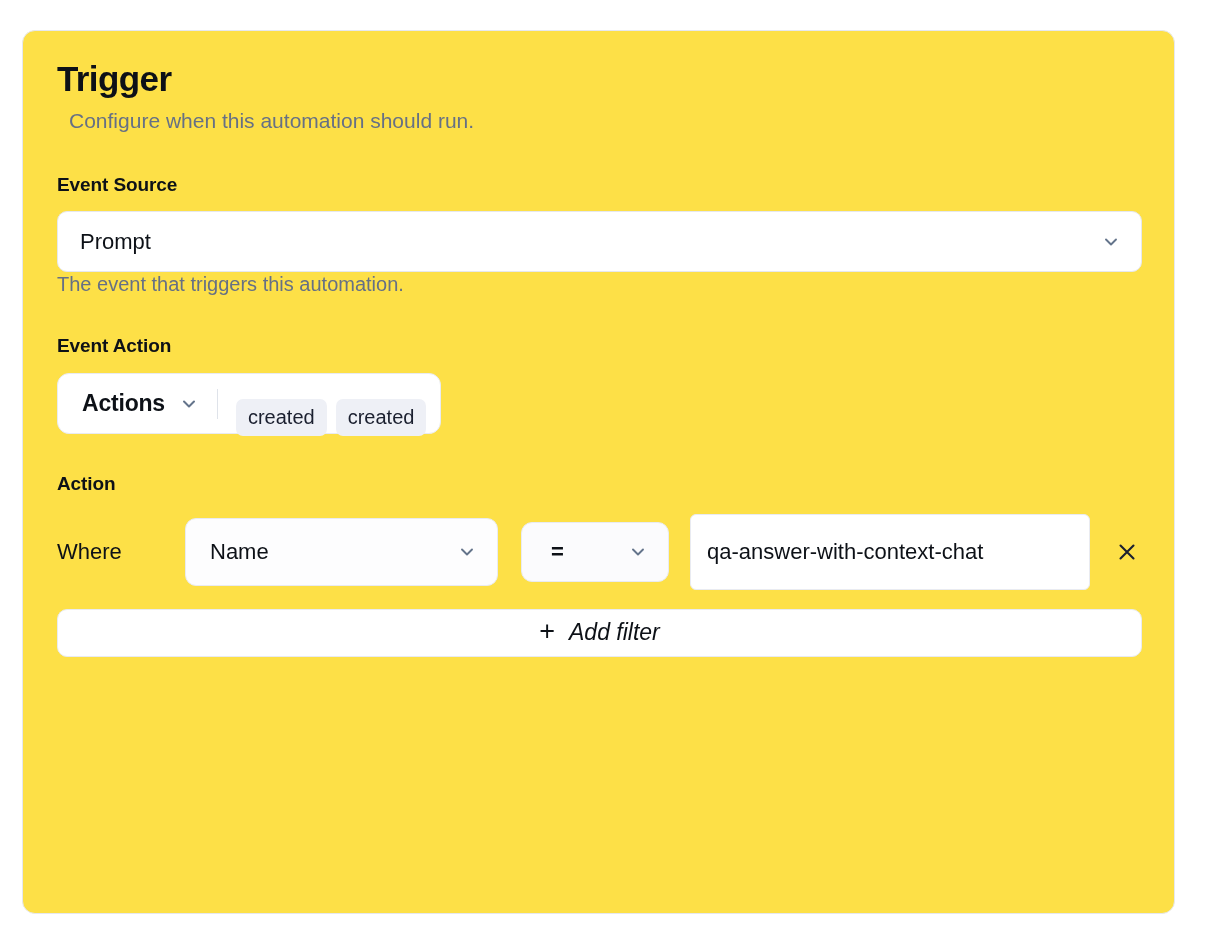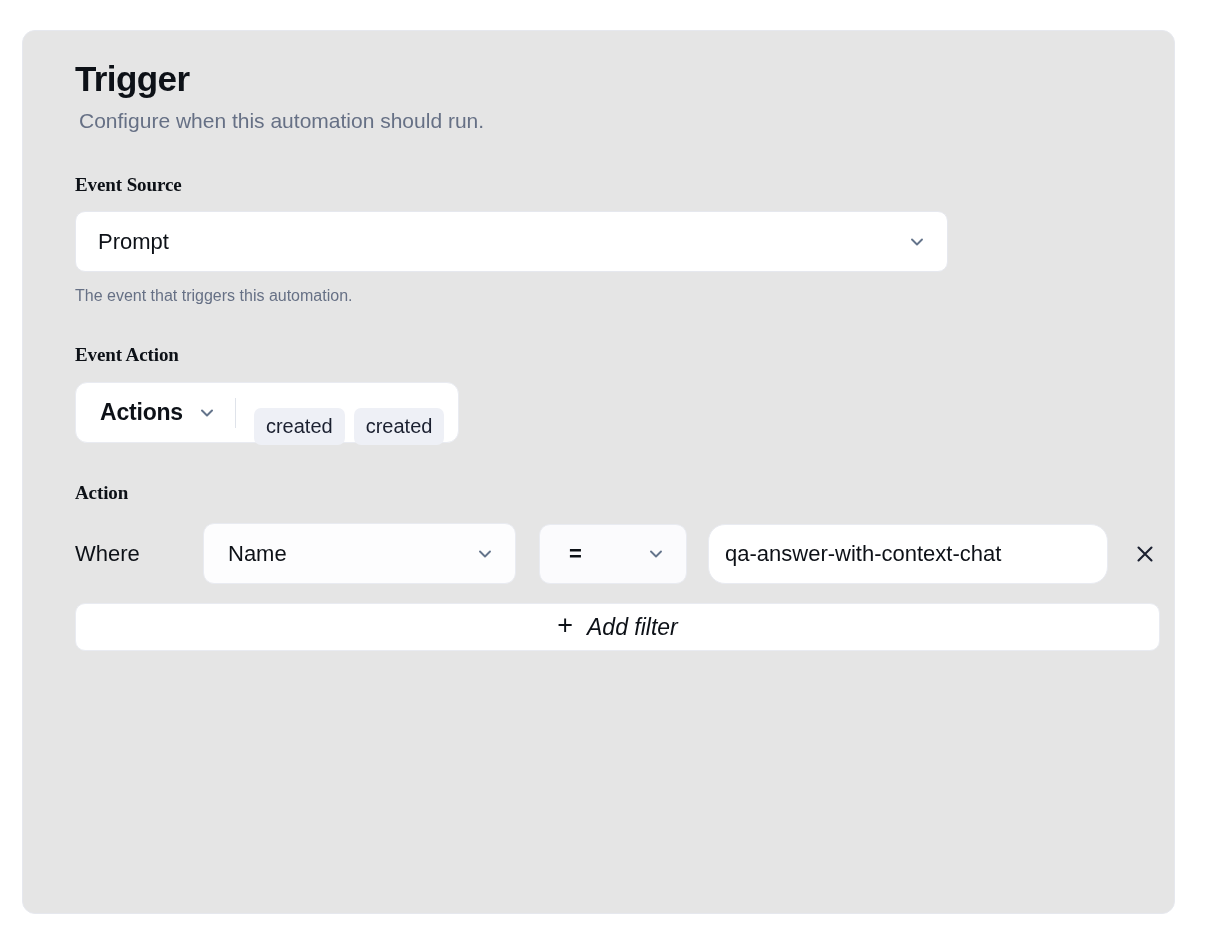--- a/index.html
+++ b/index.html
@@ -22,63 +22,61 @@
     overflow: hidden;
   }
 
   
   .card {
     position: absolute;
     left: 22px;
     top: 30px;
     width: 1153px;
     height: 884px;
-    background: #e5e5e5;
+    background: #fde047;
     border: 1px solid #e6e8ee;
     border-radius: 13px;
-    padding: 28px 34px 0 52px;
+    padding: 28px 34px 0 34px;
   }
 
   .card-title {
     font-size: 35px;
     font-weight: bold;
     color: #0d1117;
     letter-spacing: -0.6px;
     margin: 0;
     line-height: 1.15;
   }
 
   .card-subtitle {
     font-size: 21px;
     color: #667085;
-    margin: 9px 0 0 4px;
+    margin: 9px 0 0 12px;
     line-height: 1.25;
   }
 
   
   .field { margin-top: 39px; }
   .field-label {
     font-size: 19px;
     font-weight: bold;
     color: #0d1117;
     line-height: 1.2;
     letter-spacing: -0.1px;
-    font-family: Liberation Serif, serif;
   }
   .field-help {
-    font-size: 16px;
+    font-size: 20px;
     color: #667085;
-    margin-top: 14px;
     line-height: 1.2;
   }
 
   
   .select-full {
     margin-top: 15px;
-    width: 873px;
+    width: 1085px;
     height: 61px;
     border: 1px solid #e6e8ee;
     border-radius: 10px;
     background: #ffffff;
     display: flex;
     align-items: center;
     justify-content: space-between;
     padding: 0 20px 0 22px;
     cursor: pointer;
   }
@@ -146,21 +144,21 @@
     gap: 4px;
   }
   .where-label {
     font-size: 22px;
     color: #0d1117;
     width: 124px;
     flex: 0 0 auto;
   }
   .sel-field {
     width: 313px;
-    height: 61px;
+    height: 68px;
     border: 1px solid #e9ebf1;
     border-radius: 11px;
     background: #fdfdfe;
     display: flex;
     align-items: center;
     justify-content: space-between;
     padding: 0 20px 0 24px;
     flex: 0 0 auto;
     cursor: pointer;
   }
@@ -183,23 +181,23 @@
     cursor: pointer;
   }
   .sel-op .value {
     font-size: 22px;
     color: #0d1117;
     font-weight: bold;
   }
   .val-input {
     margin-left: 17px;
     width: 400px;
-    height: 60px;
-    border: 1px solid #e9ebf1;
-    border-radius: 17px;
+    height: 76px;
+    border: 1px solid #e9ebf1;
+    border-radius: 6px;
     background: #ffffff;
     display: flex;
     align-items: center;
     padding: 0 16px;
     flex: 0 0 auto;
   }
   .val-input input {
     border: 0;
     outline: 0;
     background: transparent;

